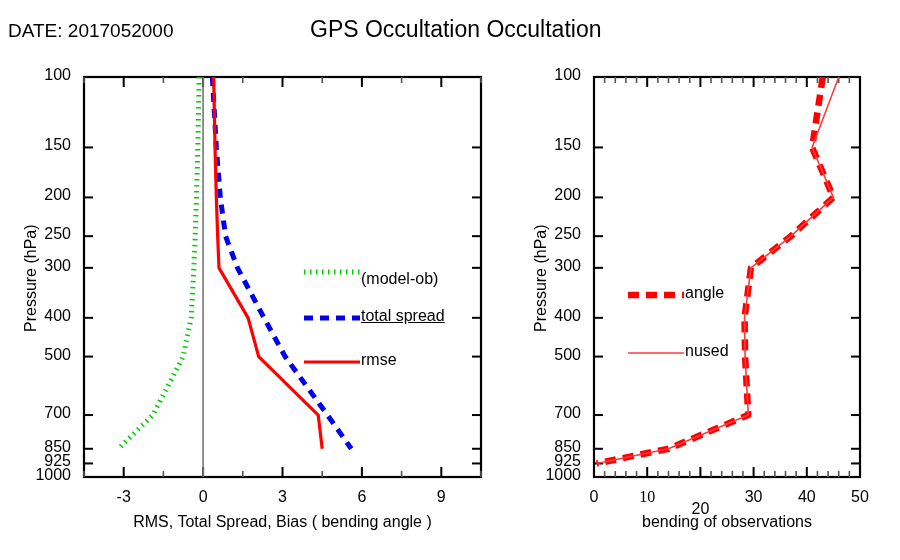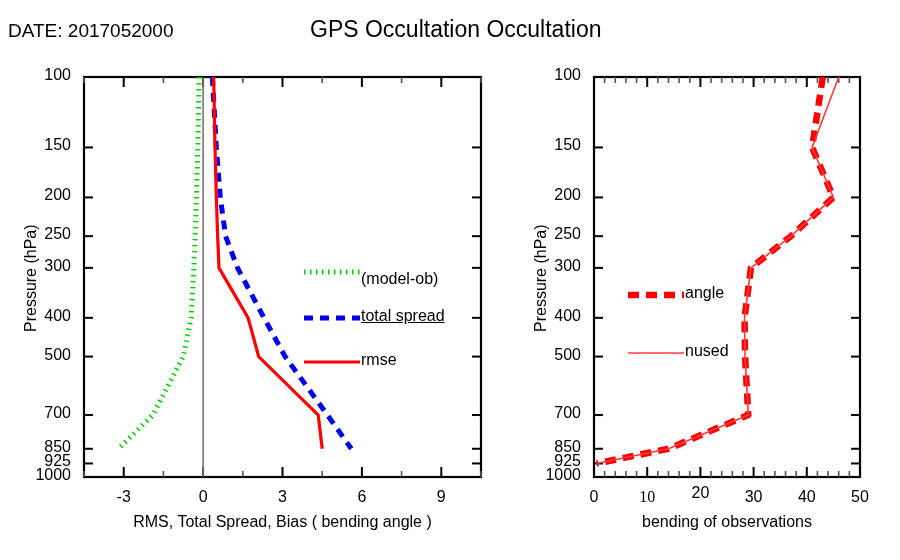--- a/index.html
+++ b/index.html
@@ -188,21 +188,21 @@
       <div class="txt tick-label" style="left: 581px; top: 225.176px; transform: translateX(-100%);">250</div>
       <div class="txt tick-label" style="left: 581px; top: 256.849px; transform: translateX(-100%);">300</div>
       <div class="txt tick-label" style="left: 581px; top: 306.824px; transform: translateX(-100%);">400</div>
       <div class="txt tick-label" style="left: 581px; top: 345.588px; transform: translateX(-100%);">500</div>
       <div class="txt tick-label" style="left: 581px; top: 404.039px; transform: translateX(-100%);">700</div>
       <div class="txt tick-label" style="left: 581px; top: 437.768px; transform: translateX(-100%);">850</div>
       <div class="txt tick-label" style="left: 581px; top: 452.457px; transform: translateX(-100%);">925</div>
       <div class="txt tick-label" style="left: 581px; top: 466px; transform: translateX(-100%);">1000</div>
       <div class="txt xtick-label" style="left: 594px; top: 488px; transform: translateX(-50%);">0</div>
       <div class="txt xtick-label" style="left: 647.2px; top: 488px; transform: translateX(-50%); font-family: Liberation Serif, serif;">10</div>
-      <div class="txt xtick-label" style="left: 700.4px; top: 484px; transform: translateX(-50%);">20</div>
+      <div class="txt xtick-label" style="left: 700.4px; top: 500px; transform: translateX(-50%);">20</div>
       <div class="txt xtick-label" style="left: 753.6px; top: 488px; transform: translateX(-50%);">30</div>
       <div class="txt xtick-label" style="left: 806.8px; top: 488px; transform: translateX(-50%);">40</div>
       <div class="txt xtick-label" style="left: 860px; top: 488px; transform: translateX(-50%);">50</div>
       <div class="txt vlabel" style="left: 532px; top: 332px;">Pressure (hPa)</div>
       <div class="txt axis-title" style="left: 727px; top: 513px; transform: translateX(-50%);">bending of observations</div>
       <div class="txt legend-text" style="left: 361px; top: 270px;">(model-ob)</div>
       <div class="txt legend-text" style="left: 361px; top: 307px; text-decoration: underline;">total spread</div>
       <div class="txt legend-text" style="left: 361px; top: 351px;">rmse</div>
       <div class="txt legend-text" style="left: 685px; top: 284px;">angle</div>
       <div class="txt legend-text" style="left: 685px; top: 342px;">nused</div>

